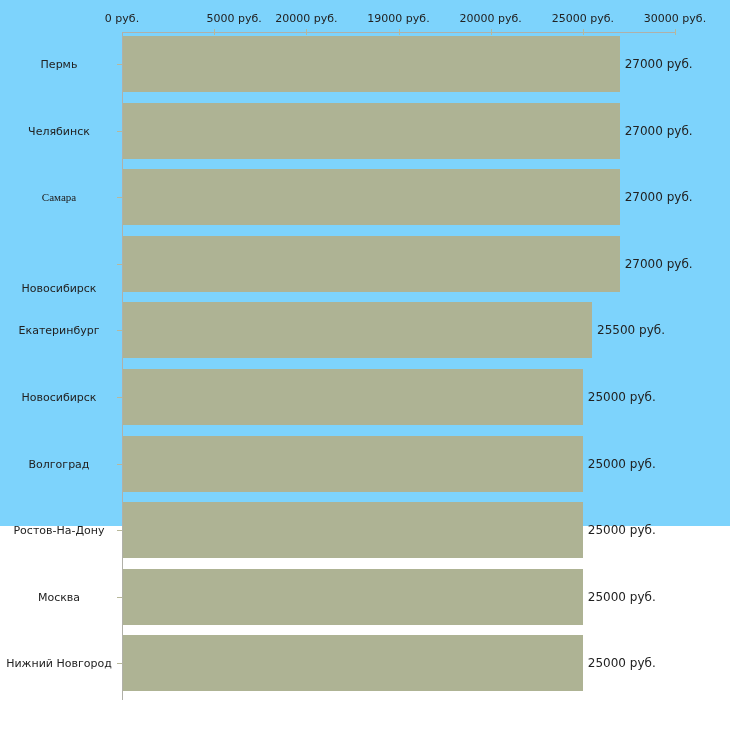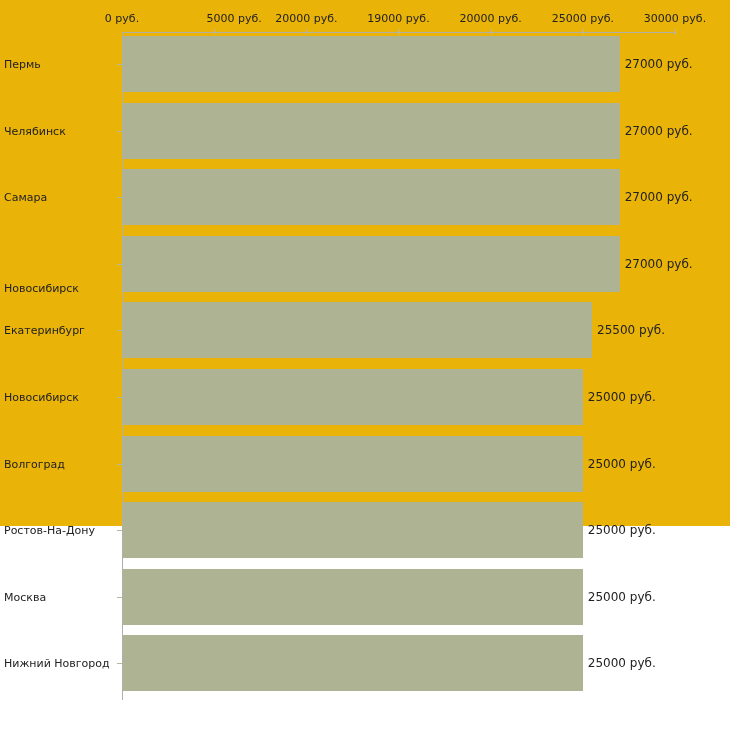--- a/index.html
+++ b/index.html
@@ -10,21 +10,21 @@
   body {
     width: 730px;
     height: 730px;
     font-family: "DejaVu Sans", sans-serif;
     overflow: hidden;
   }
   #chart-root {
     position: relative;
     width: 730px;
     height: 526px;
-    background: #eab308;
+    background: #7dd3fc;
   }
   
   .axis-top-line {
     position: absolute;
     left: 122px;
     top: 32px;
     width: 553px;
     height: 1px;
     background: #b0b0a8;
   }
@@ -56,21 +56,21 @@
     position: absolute;
     left: 117px;
     width: 5px;
     height: 1px;
     background: #b8b89a;
   }
   .cat-label {
     position: absolute;
     right: 0px;
     width: 110px;
-    text-align: left;
+    text-align: center;
     font-size: 11px;
     color: #222222;
     white-space: nowrap;
     transform: translateY(-50%);
   }
   
   .bar {
     position: absolute;
     left: 123px;
     background: #aeb394;
@@ -117,21 +117,21 @@
       <div class="ytick" style="top: 397px;"></div>
       <div class="ytick" style="top: 464px;"></div>
       <div class="ytick" style="top: 530px;"></div>
       <div class="ytick" style="top: 597px;"></div>
       <div class="ytick" style="top: 663px;"></div>
     </div>
 
   <div id="categories-layer">
       <div class="cat-label" style="top: 64px; right: 616px;">Пермь</div>
       <div class="cat-label" style="top: 130.6px; right: 616px;">Челябинск</div>
-      <div class="cat-label" style="top: 197.2px; right: 616px;">Самара</div>
+      <div class="cat-label" style="top: 197.2px; right: 616px; font-family: Liberation Serif, serif;">Самара</div>
       <div class="cat-label" style="top: 263.8px; right: 616px; margin-top: 24px;">Новосибирск</div>
       <div class="cat-label" style="top: 330.4px; right: 616px;">Екатеринбург</div>
       <div class="cat-label" style="top: 397px; right: 616px;">Новосибирск</div>
       <div class="cat-label" style="top: 463.6px; right: 616px;">Волгоград</div>
       <div class="cat-label" style="top: 530.2px; right: 616px;">Ростов-На-Дону</div>
       <div class="cat-label" style="top: 596.8px; right: 616px;">Москва</div>
       <div class="cat-label" style="top: 663.4px; right: 616px; margin-left: 47px;">Нижний Новгород</div>
     </div>
 
   <div id="bars-layer">

